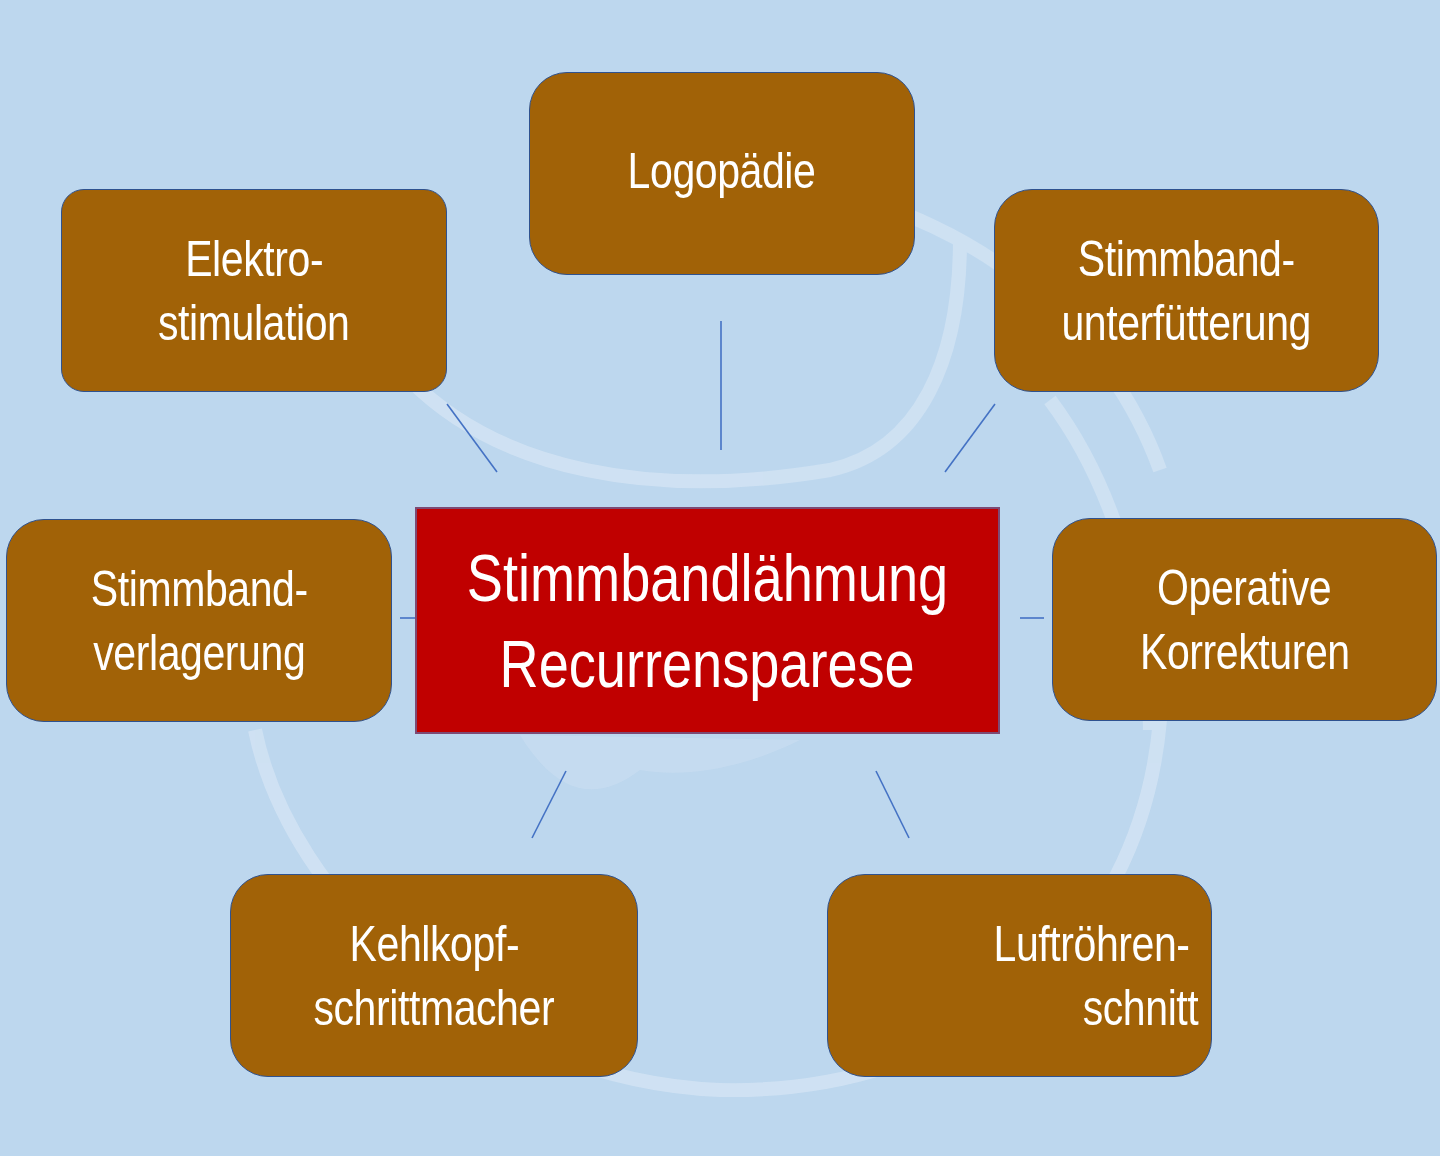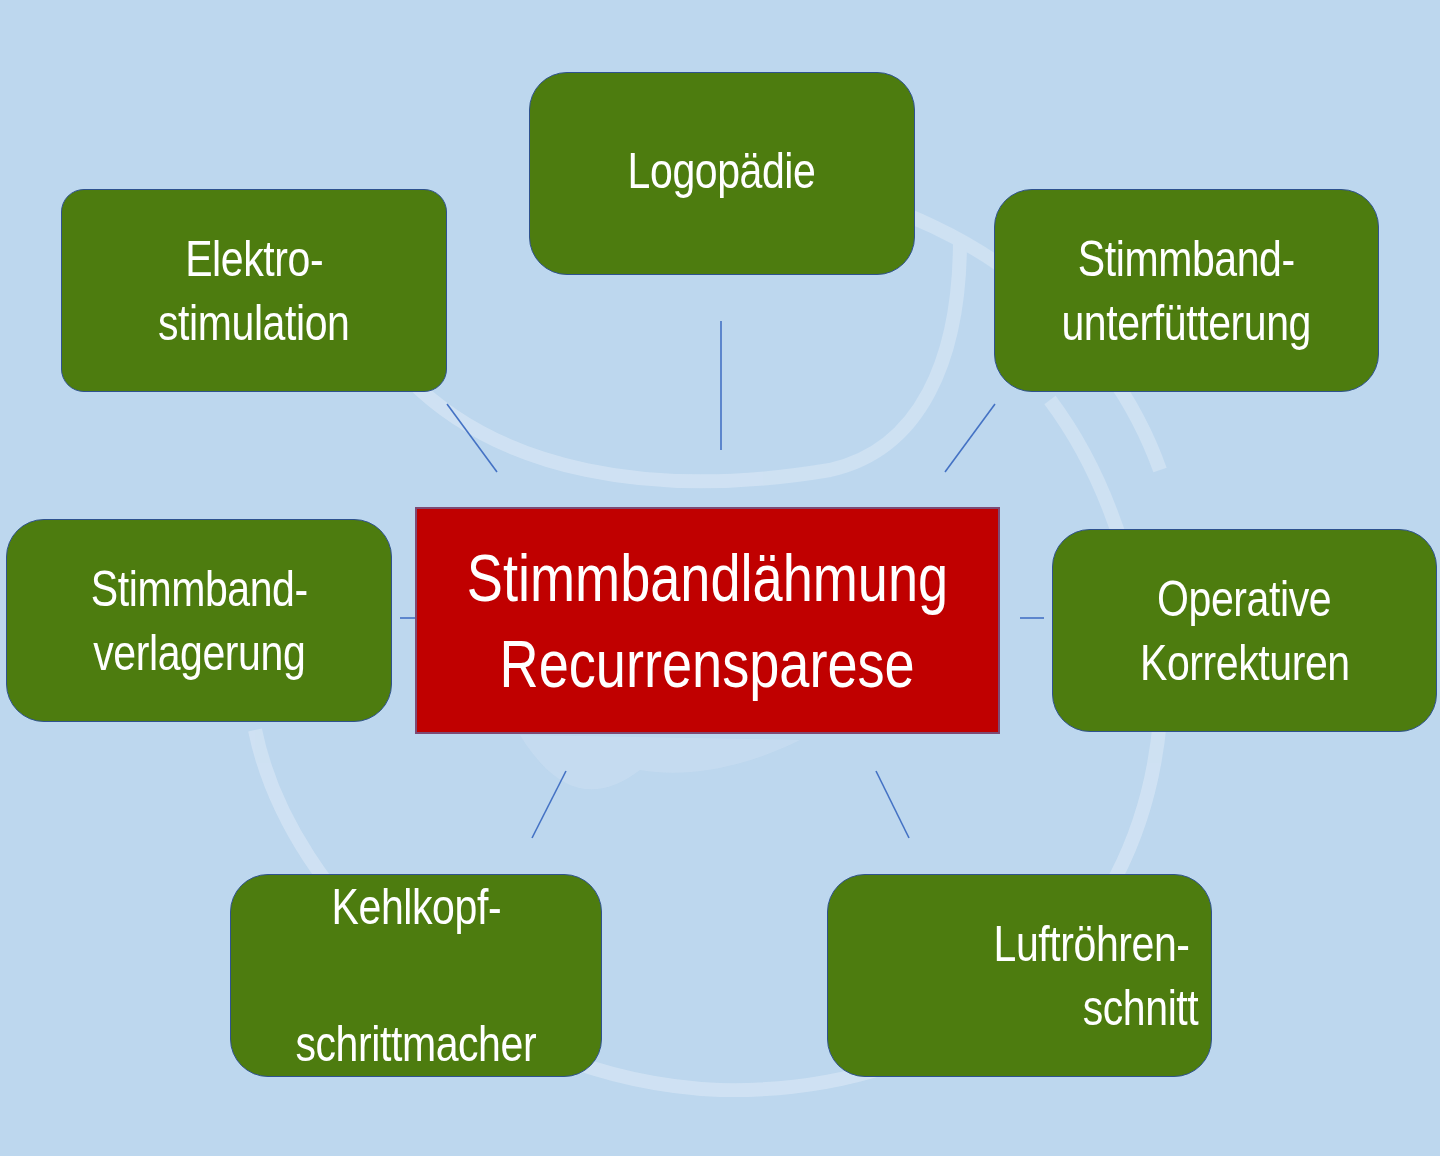--- a/index.html
+++ b/index.html
@@ -5,21 +5,21 @@
     html, body { margin: 0; padding: 0; }
     body {
       width: 1440px; height: 1156px; overflow: hidden;
       background: #bdd7ee;
       position: relative;
       font-family: "Liberation Sans Narrow", "Liberation Sans", "DejaVu Sans Condensed", sans-serif;
     }
     .bg-svg { position: absolute; left: 0; top: 0; width: 1440px; height: 1156px; }
     .node {
       position: absolute;
-      background: #4d7c0f;
+      background: #a16207;
       border: 1.5px solid #2f528f;
       border-radius: 38px;
       box-sizing: border-box;
       display: flex; flex-direction: column; align-items: center; justify-content: center;
       color: #ffffff;
       font-size: 50px;
       line-height: 64px;
       text-align: center;
       letter-spacing: -0.5px;
       transform-origin: center;
@@ -65,31 +65,31 @@
 
 <div class="node" style="left:529px; top:72px; width:386px; height:203px; padding-bottom:6px;">
   <span>Logopädie</span>
 </div>
 
 <div class="node" style="left:994px; top:189px; width:385px; height:203px;">
   <span>Stimmband-</span>
   <span>unterfütterung</span>
 </div>
 
-<div class="node" style="left:1052px; top:529px; width:385px; height:203px;">
+<div class="node" style="left:1052px; top:518px; width:385px; height:203px;">
   <span>Operative</span>
   <span>Korrekturen</span>
 </div>
 
 <div class="node" style="left:827px; top:874px; width:385px; height:203px;align-items:flex-end;">
   <span>Luftröhren-</span>
   <span>schnitt</span>
 </div>
 
-<div class="node" style="left:230px; top:874px; width:372px; height:203px;justify-content:space-between;">
+<div class="node" style="left:230px; top:874px; width:408px; height:203px;">
   <span>Kehlkopf-</span>
   <span>schrittmacher</span>
 </div>
 
 <div class="node" style="left:6px; top:519px; width:386px; height:203px;">
   <span>Stimmband-</span>
   <span>verlagerung</span>
 </div>
 
 <div class="node" style="left:61px; top:189px; width:386px; height:203px;border-radius:23px;">

